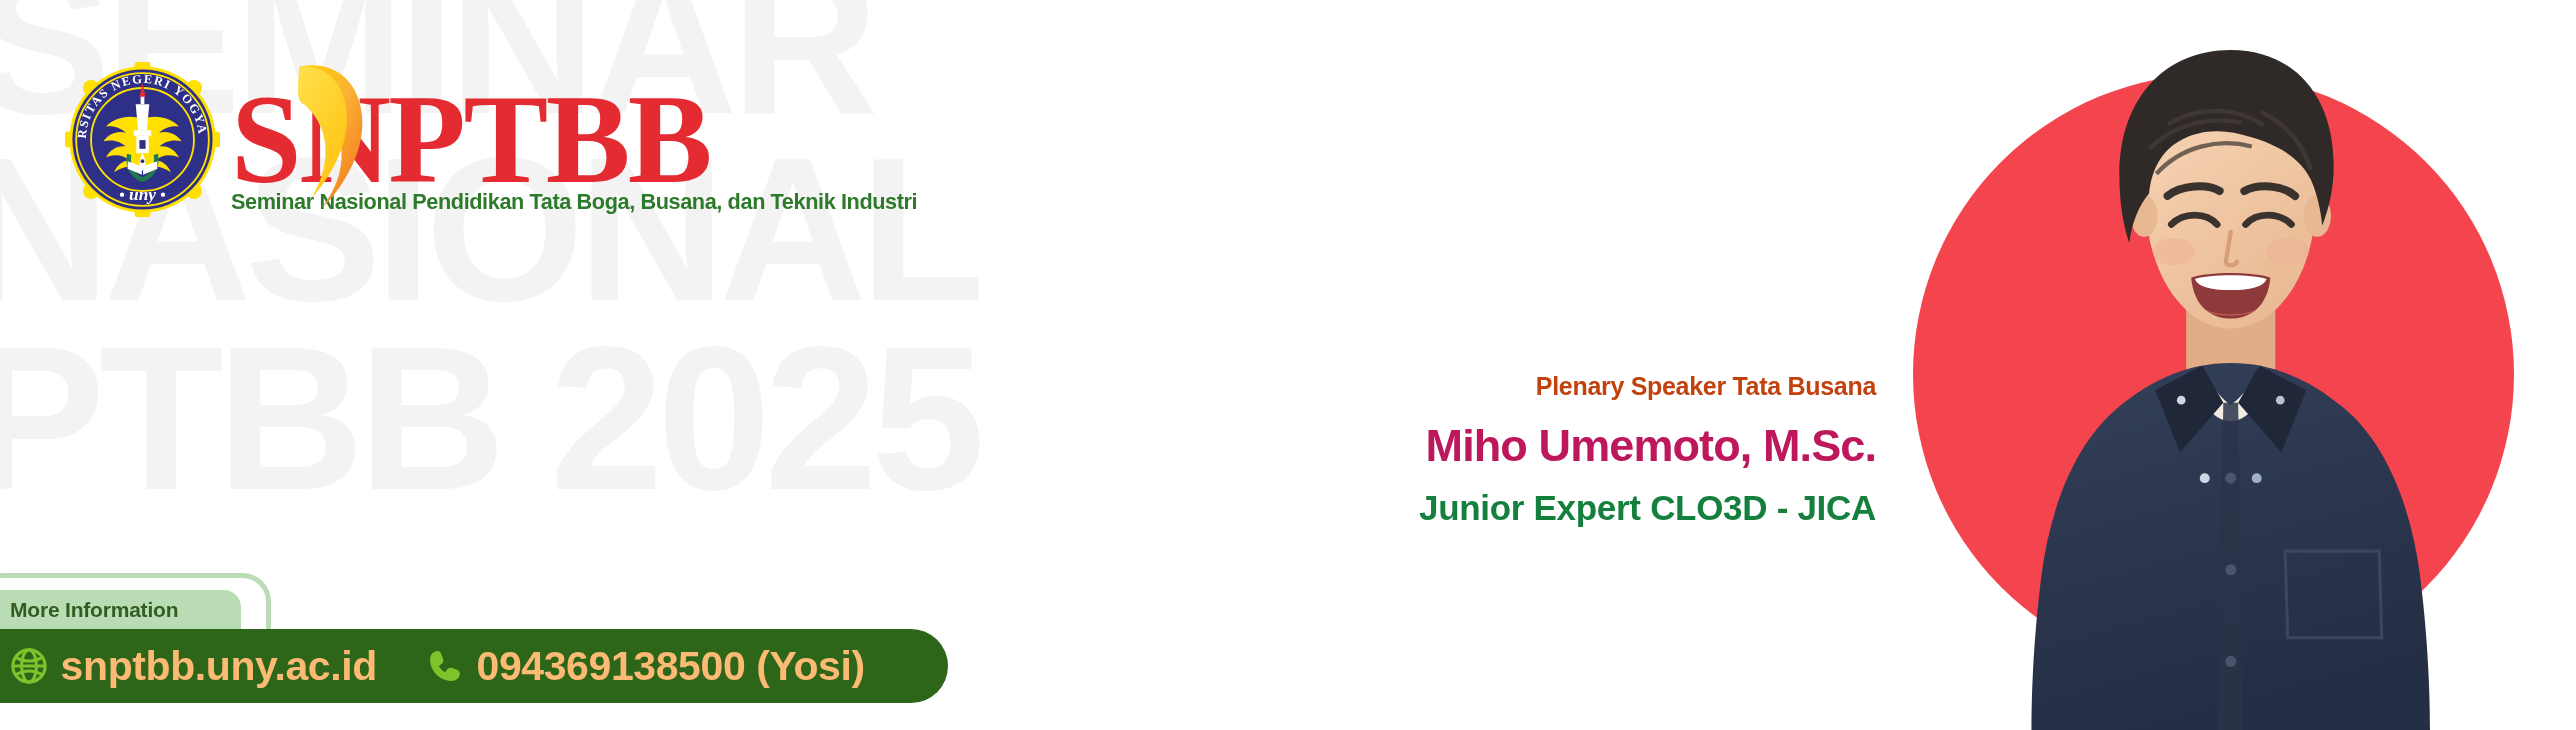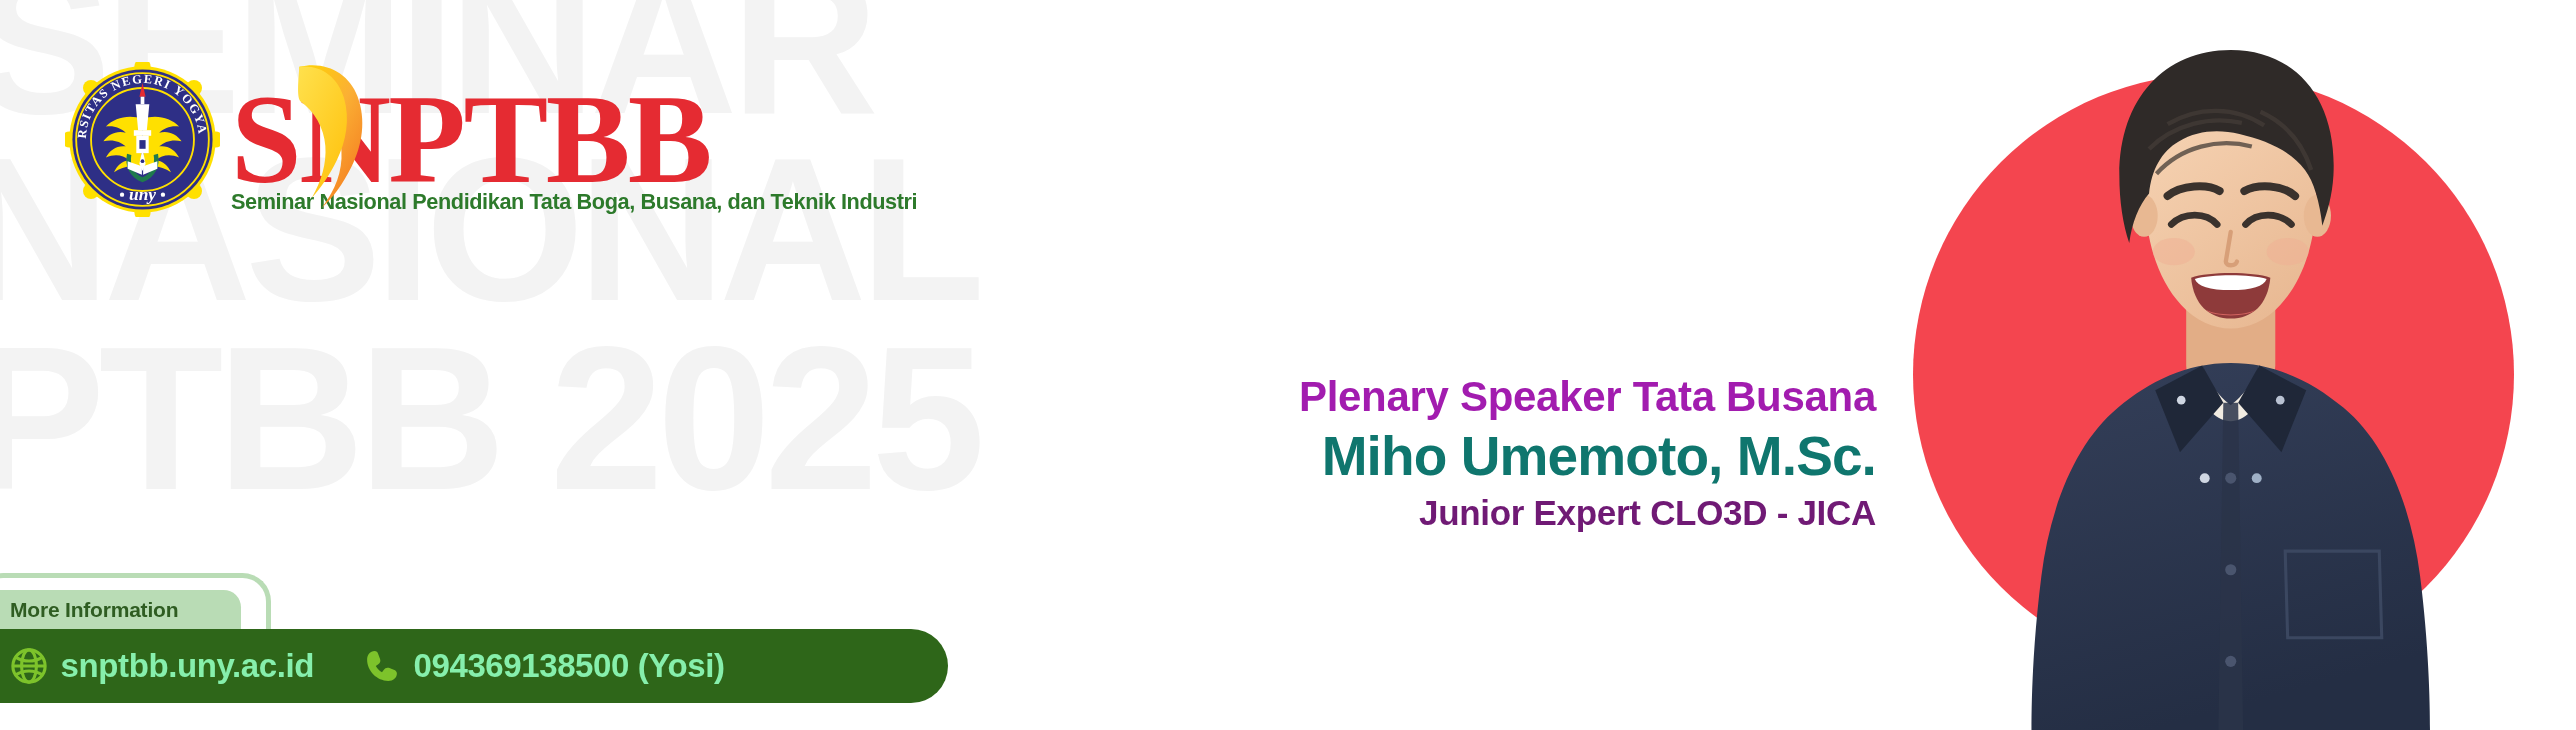--- a/index.html
+++ b/index.html
@@ -89,44 +89,44 @@
     position:absolute;
     right:700px;
     top:372px;
     width:929px;
     text-align:right;
     z-index:6;
   }
   #speaker-role {
     font-family:"Liberation Sans", sans-serif;
     font-weight:bold;
-    font-size:42px;
-    color:#a21caf;
+    font-size:25px;
+    color:#c2410c;
     letter-spacing:-0.3px;
     line-height:1.18;
     white-space:nowrap;
   }
   #speaker-name {
     font-family:"Liberation Sans", sans-serif;
     font-weight:bold;
-    font-size:55px;
-    color:#0f766e;
+    font-size:45px;
+    color:#be185d;
     letter-spacing:-0.9px;
     line-height:1.22;
-    margin-top:1px;
+    margin-top:17px;
     white-space:nowrap;
   }
   #speaker-affiliation {
     font-family:"Liberation Sans", sans-serif;
     font-weight:bold;
     font-size:35px;
-    color:#701a75;
+    color:#15803d;
     letter-spacing:-0.3px;
     line-height:1.2;
-    margin-top:2px;
+    margin-top:14px;
     white-space:nowrap;
   }
 
   
   #portrait-zone {
     position:absolute;
     left:1870px; top:0;
     width:706px; height:730px;
     z-index:4;
   }
@@ -196,22 +196,22 @@
   #contact-website { margin-left:48px; }
   #contact-phone   { margin-left:50px; }
   .contact-icon {
     width:36px; height:36px;
     flex:0 0 36px;
     display:block;
   }
   .contact-text {
     font-family:"Liberation Sans", sans-serif;
     font-weight:bold;
-    font-size:33px;
-    color:#86efac;
+    font-size:41px;
+    color:#fdba74;
     letter-spacing:-0.4px;
     margin-left:13.6px;
     white-space:nowrap;
   }
 </style>
 </head>
 <body>
 
 <div id="banner">
 

